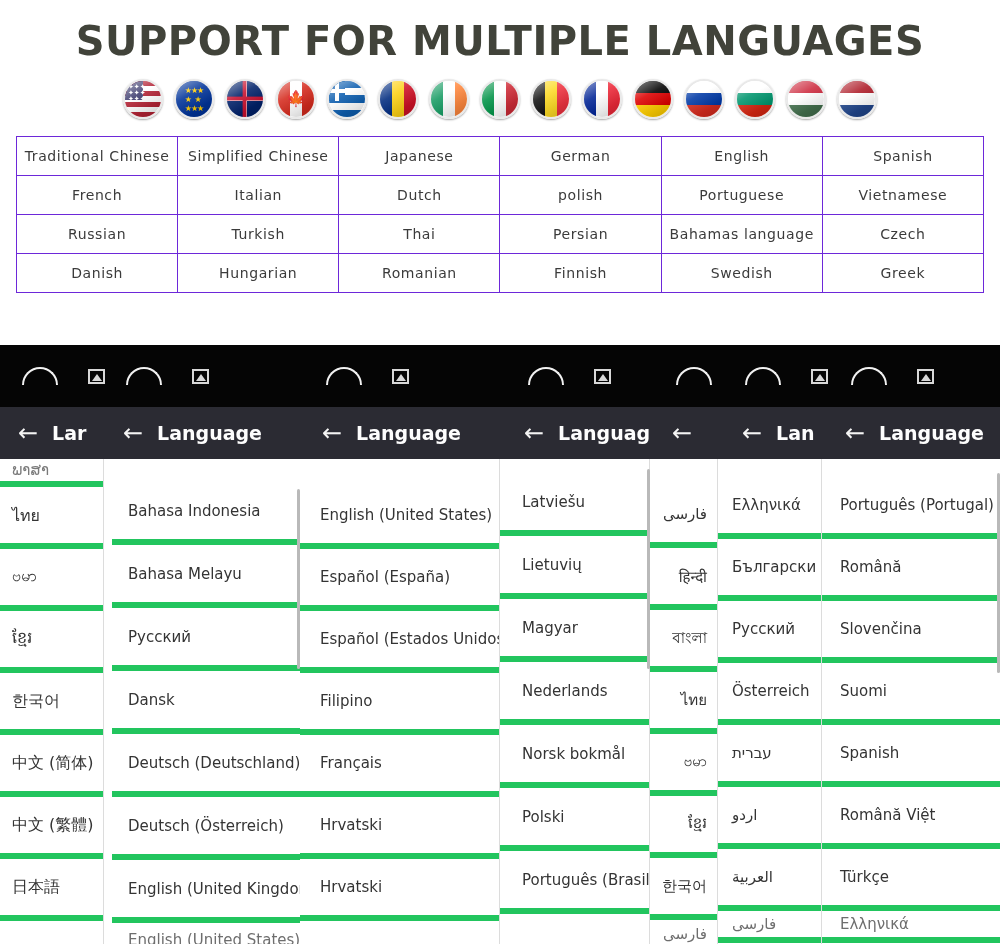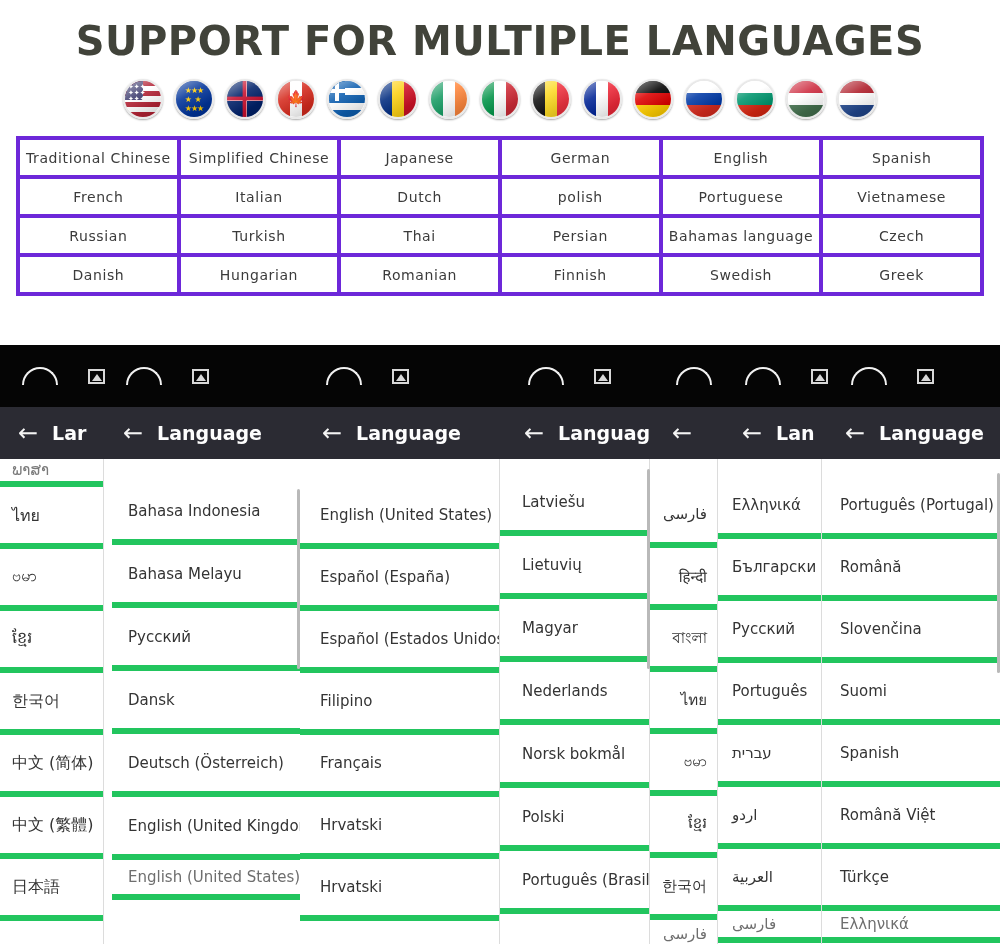--- a/index.html
+++ b/index.html
@@ -57,21 +57,21 @@
 
   
   .lang-table {
     margin: 14px 16px 0 16px;
     border: 1px solid #d7d7d7;
     border-collapse: collapse;
     width: 968px;
     table-layout: fixed;
   }
   .lang-table td {
-    border: 4px solid #6d28d9;
+    border: 1px solid #6d28d9;
     height: 39px;
     text-align: center;
     font-size: 14px;
     color: #3b3b3b;
     letter-spacing: .6px;
     font-family: "DejaVu Sans", sans-serif;
   }
 
   
   .device-strip {
@@ -452,20 +452,23 @@
         <div class="lrow" style="height:63px;padding:0 16px;font-size:15px">
             <span>Bahasa Melayu</span>
           </div>
         <div class="lrow" style="height:63px;padding:0 16px;font-size:15px">
             <span>Русский</span>
           </div>
         <div class="lrow" style="height:63px;padding:0 16px;font-size:15px">
             <span>Dansk</span>
           </div>
         <div class="lrow" style="height:63px;padding:0 16px;font-size:15px">
+            <span>Deutsch (Deutschland)</span>
+          </div>
+        <div class="lrow" style="height:63px;padding:0 16px;font-size:15px">
             <span>Deutsch (Österreich)</span>
           </div>
         <div class="lrow" style="height:63px;padding:0 16px;font-size:15px">
             <span>English (United Kingdom)</span>
           </div>
         <div class="lrow" style="height:40px;padding:0 16px;font-size:15px;color:#6e6e6e">
             <span>English (United States)</span>
           </div>
       </div>
 
@@ -552,21 +555,21 @@
         <div class="lrow" style="height:62px;padding:0 14px;font-size:15px">
             <span>Ελληνικά</span>
           </div>
         <div class="lrow" style="height:62px;padding:0 14px;font-size:15px">
             <span>Български</span>
           </div>
         <div class="lrow" style="height:62px;padding:0 14px;font-size:15px">
             <span>Русский</span>
           </div>
         <div class="lrow" style="height:62px;padding:0 14px;font-size:15px">
-            <span>Português</span>
+            <span>Österreich</span>
           </div>
         <div class="lrow" style="height:62px;padding:0 14px;font-size:15px">
             <span>עברית</span>
           </div>
         <div class="lrow" style="height:62px;padding:0 14px;font-size:15px">
             <span>اردو</span>
           </div>
         <div class="lrow" style="height:62px;padding:0 14px;font-size:15px">
             <span>العربية</span>
           </div>

